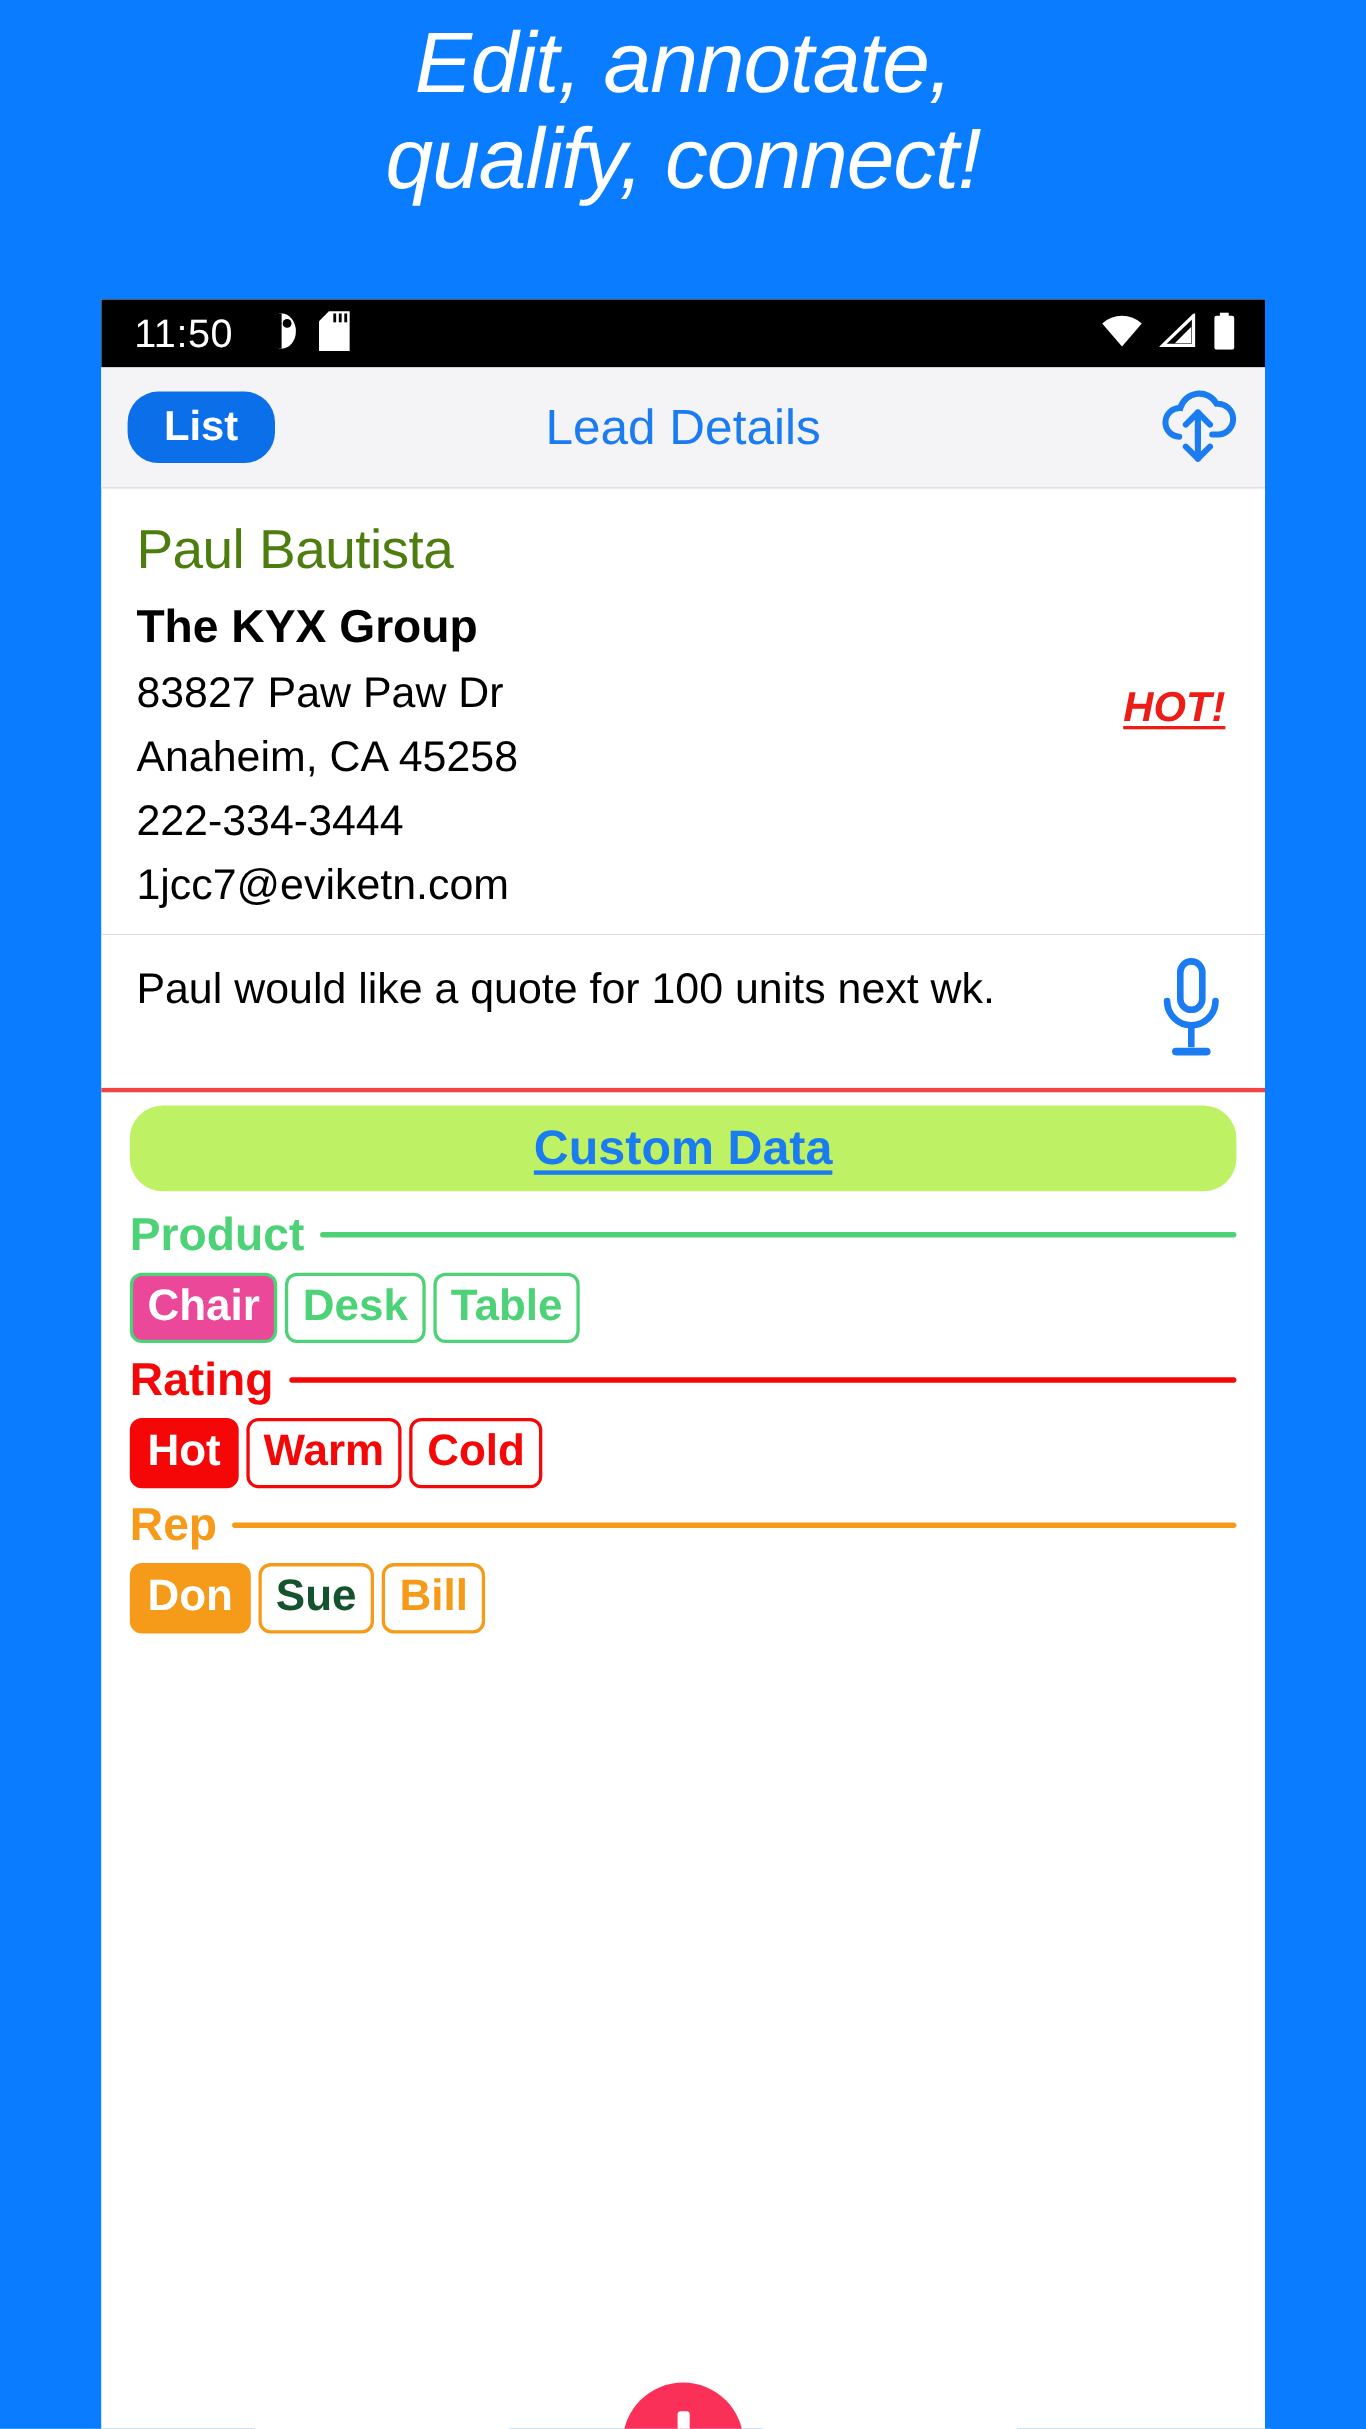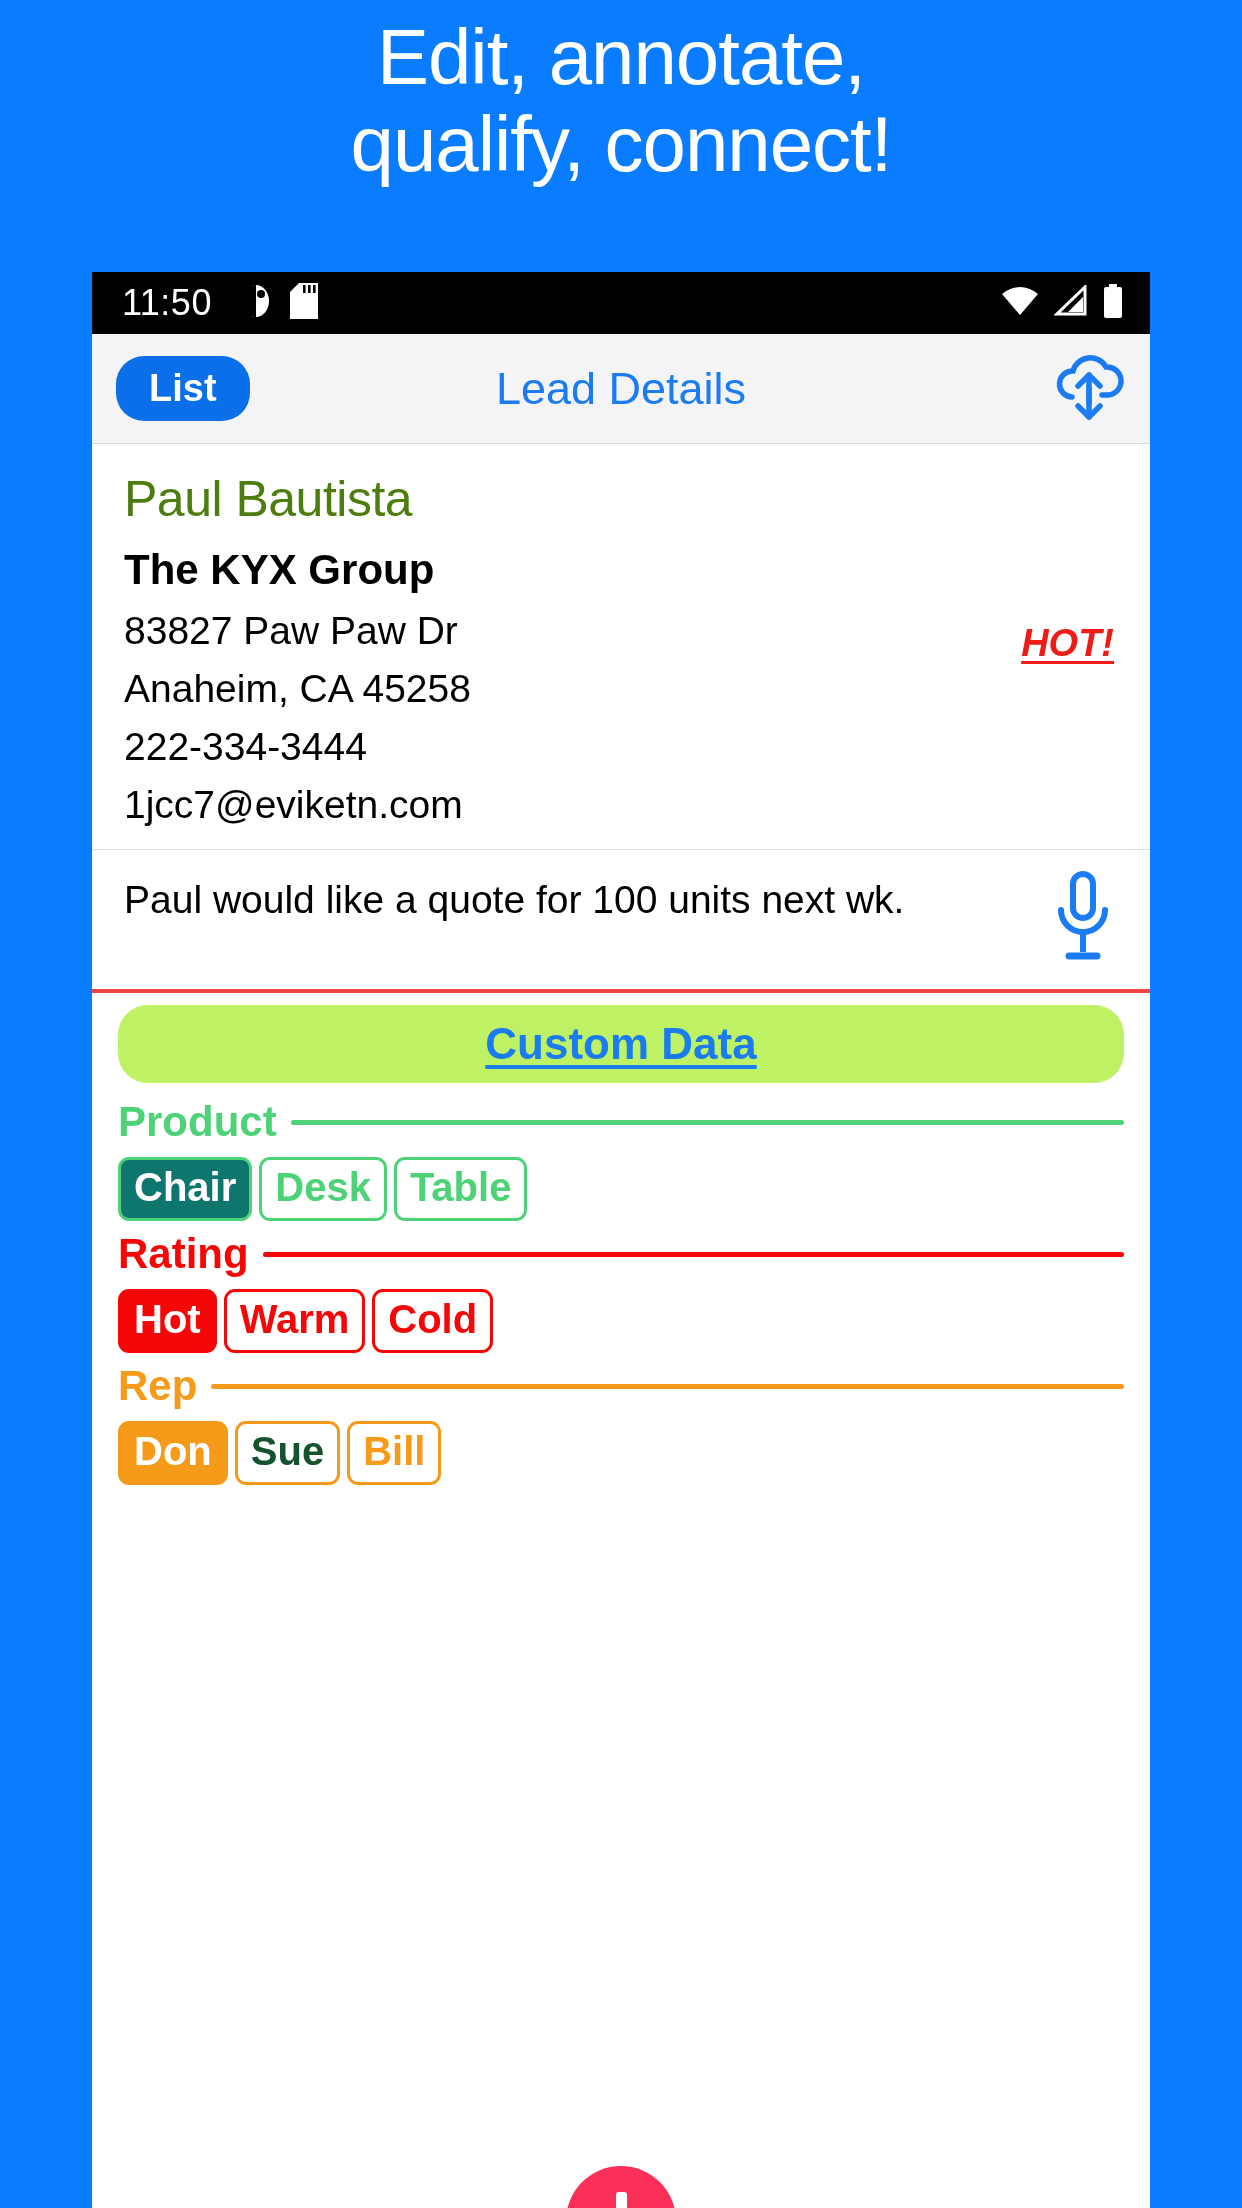--- a/index.html
+++ b/index.html
@@ -14,20 +14,21 @@
   
   .promo {
     width:1242px;
     padding-top:14px;
     text-align:center;
     color:#ffffff;
     font-size:78px;
     line-height:1.12;
     font-weight:400;
     letter-spacing:-1px;
+    font-style:italic;
   }
   .promo .line { display:block; white-space:nowrap; }
 
   
   .phone {
     position:absolute;
     left:92px;
     top:272px;
     width:1058px;
     height:2200px;
@@ -340,21 +341,21 @@
     <div class="custom-header" style="background: #bef264;">
       <span class="custom-header-label" style="color: rgb(26, 124, 240);">Custom Data</span>
     </div>
 
     <div class="field-group">
       <div class="field-head">
         <span class="field-title" style="color: rgb(78, 210, 119);">Product</span>
         <span class="field-rule" style="background: rgb(78, 210, 119);"></span>
       </div>
       <div class="chip-row">
-        <button class="chip" style="border-color: rgb(78, 210, 119); background: #0f766e; color: rgb(255, 255, 255);">Chair</button>
+        <button class="chip" style="border-color: rgb(78, 210, 119); background: #ec4899; color: rgb(255, 255, 255);">Chair</button>
         <button class="chip" style="border-color: rgb(78, 210, 119); background: rgb(255, 255, 255); color: rgb(78, 210, 119);">Desk</button>
         <button class="chip" style="border-color: rgb(78, 210, 119); background: rgb(255, 255, 255); color: rgb(78, 210, 119);">Table</button>
       </div>
     </div>
 
     <div class="field-group">
       <div class="field-head">
         <span class="field-title" style="color: rgb(245, 7, 7);">Rating</span>
         <span class="field-rule" style="background: rgb(245, 7, 7);"></span>
       </div>

